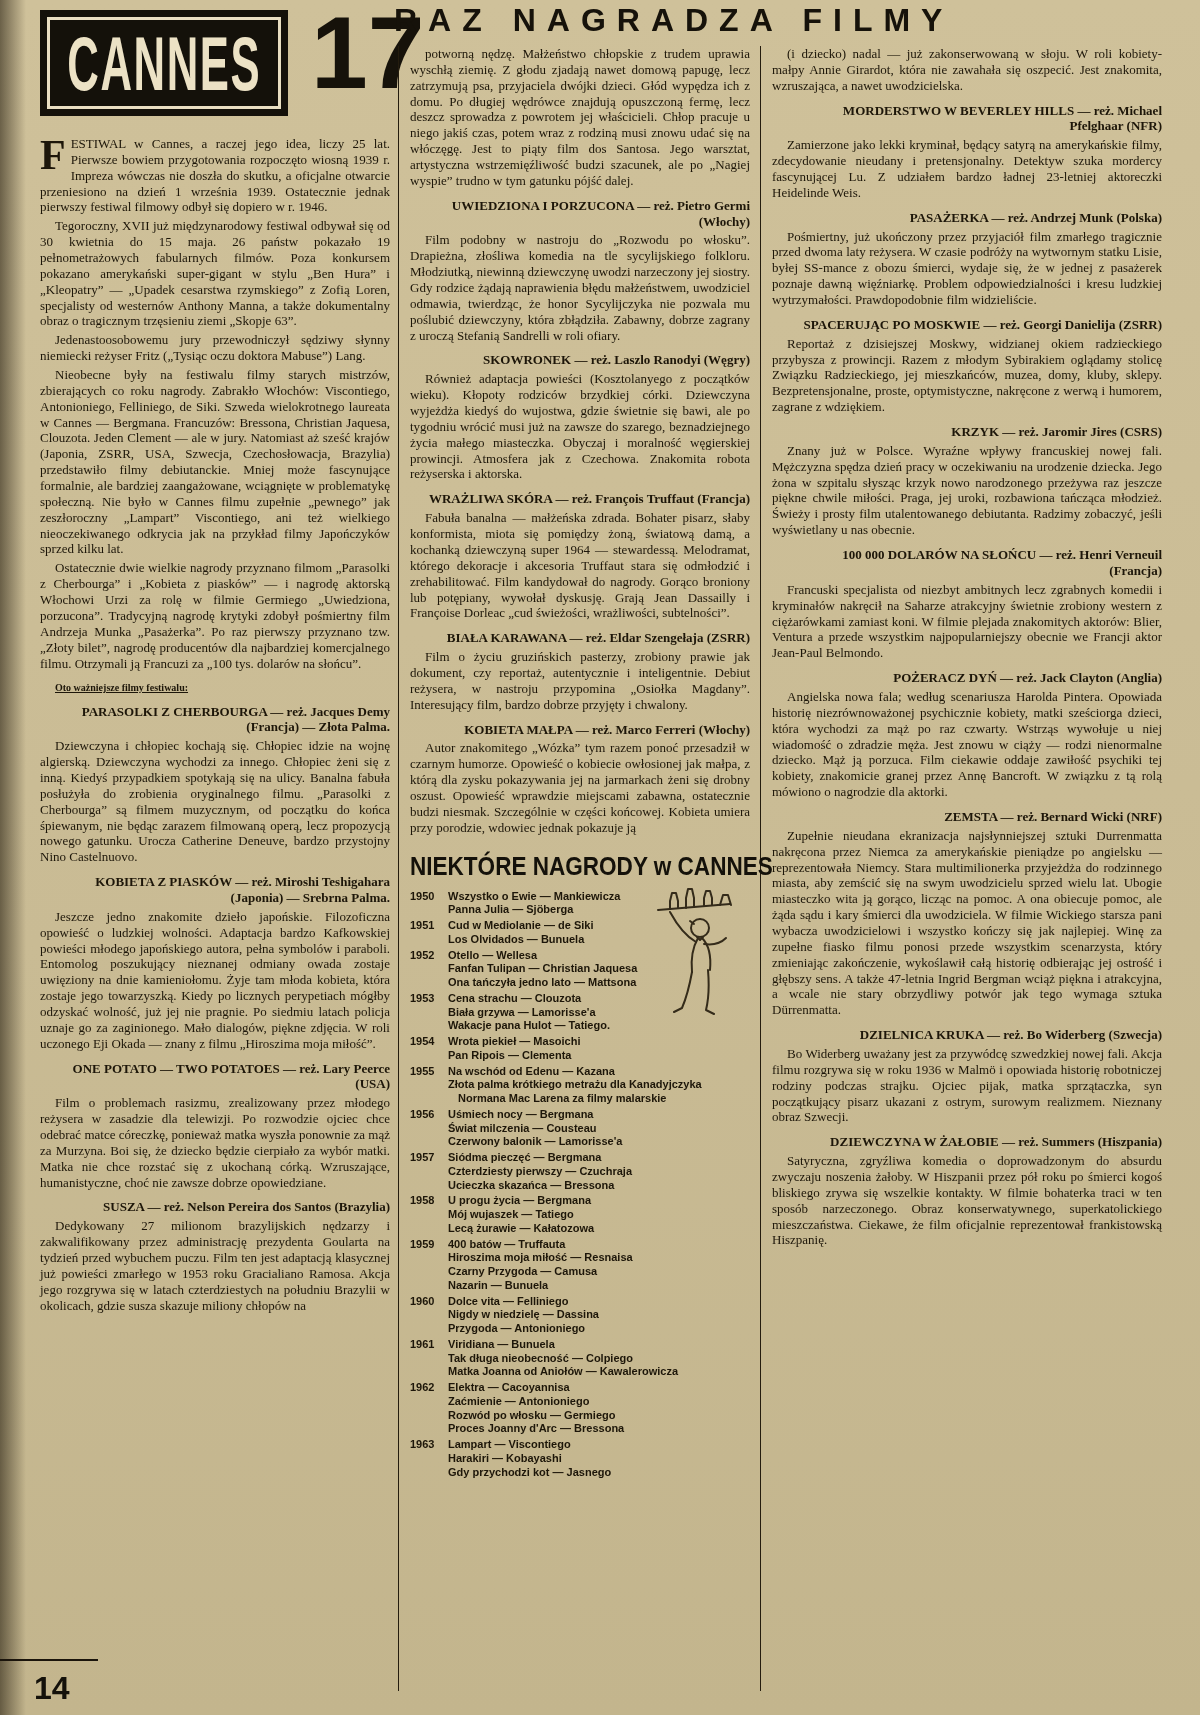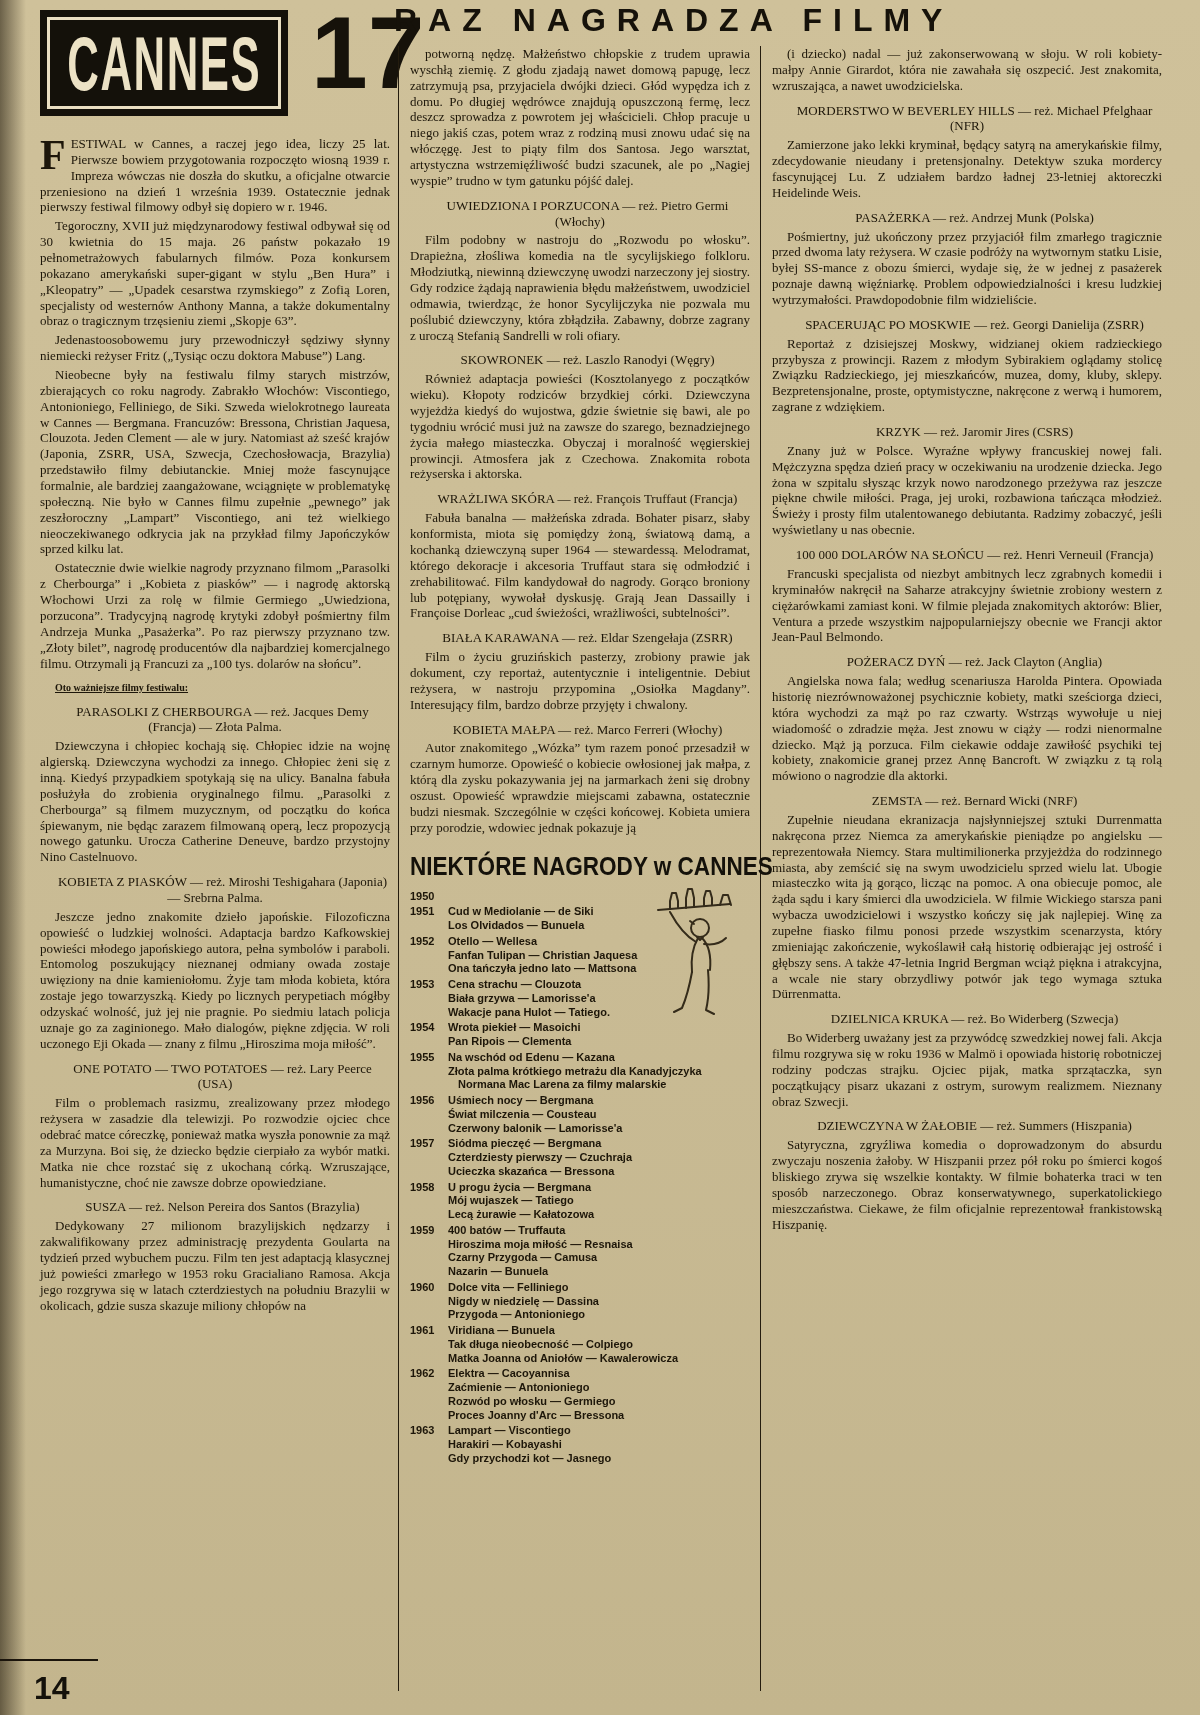--- a/index.html
+++ b/index.html
@@ -28,21 +28,21 @@
   .vrule { position:absolute; top:46px; bottom:24px; width:1px; background:#241c0e; }
   .vrule1 { left:398px; } .vrule2 { left:760px; }
   .col { position:absolute; font-size:13px; line-height:1.22; text-align:justify; color:#1d1609; }
   .col1 { left:40px;  top:136px; width:350px; }
   .col2 { left:410px; top:46px;  width:340px; }
   .col3 { left:772px; top:46px;  width:390px; }
 
   p.blk { margin:0 0 3px; text-indent:15px; }
   .dropcap { float:left; font-size:42px; line-height:34px; font-weight:bold; padding:2px 5px 0 0; }
   p.has-drop { text-indent:0; }
-  h3.film-title { font-size:13px; font-weight:normal; margin:9px 0 3px; text-indent:15px; text-align:center; }
+  h3.film-title { font-size:13px; font-weight:bold; margin:9px 0 3px; text-indent:15px; text-align:right; }
   h2.section-heading { font-size:10px; font-weight:bold; text-decoration:underline;
     margin:11px 0 7px; text-indent:15px; text-align:left; }
 
   
   .awards { position:relative; margin-top:14px; font-family:"Liberation Sans", sans-serif; }
   .awards-title { font-weight:bold; font-size:23px; letter-spacing:0; white-space:nowrap;
     transform:scale(0.98,1.15); transform-origin:left top; margin-bottom:12px; color:#14110a; }
   .awards-ill { position:absolute; right:-4px; top:30px; opacity:.9; }
   .award-row { display:flex; margin-bottom:2px; }
   .award-year { width:38px; flex:0 0 38px; font-weight:bold; font-size:11px; line-height:1.25; }
@@ -113,20 +113,24 @@
               <path d="M54 62 q-14 -8 -26 -30"></path>
               <path d="M62 64 q14 2 22 -6"></path>
               <path d="M50 92 q-4 22 -10 36 l-8 4"></path>
               <path d="M66 90 q2 24 -2 40 l8 4"></path>
               <path d="M55 57 l3 3 l3 -3"></path>
             </g>
           </svg></div>
         <div class="awards-list">
           <div class="award-row">
             <span class="award-year">1950</span>
+            <div class="award-lines">
+              <div class="award-line">Wszystko o Ewie — Mankiewicza</div>
+              <div class="award-line">Panna Julia — Sjöberga</div>
+            </div>
           </div>
           <div class="award-row">
             <span class="award-year">1951</span>
             <div class="award-lines">
               <div class="award-line">Cud w Mediolanie — de Siki</div>
               <div class="award-line">Los Olvidados — Bunuela</div>
             </div>
           </div>
           <div class="award-row">
             <span class="award-year">1952</span>

